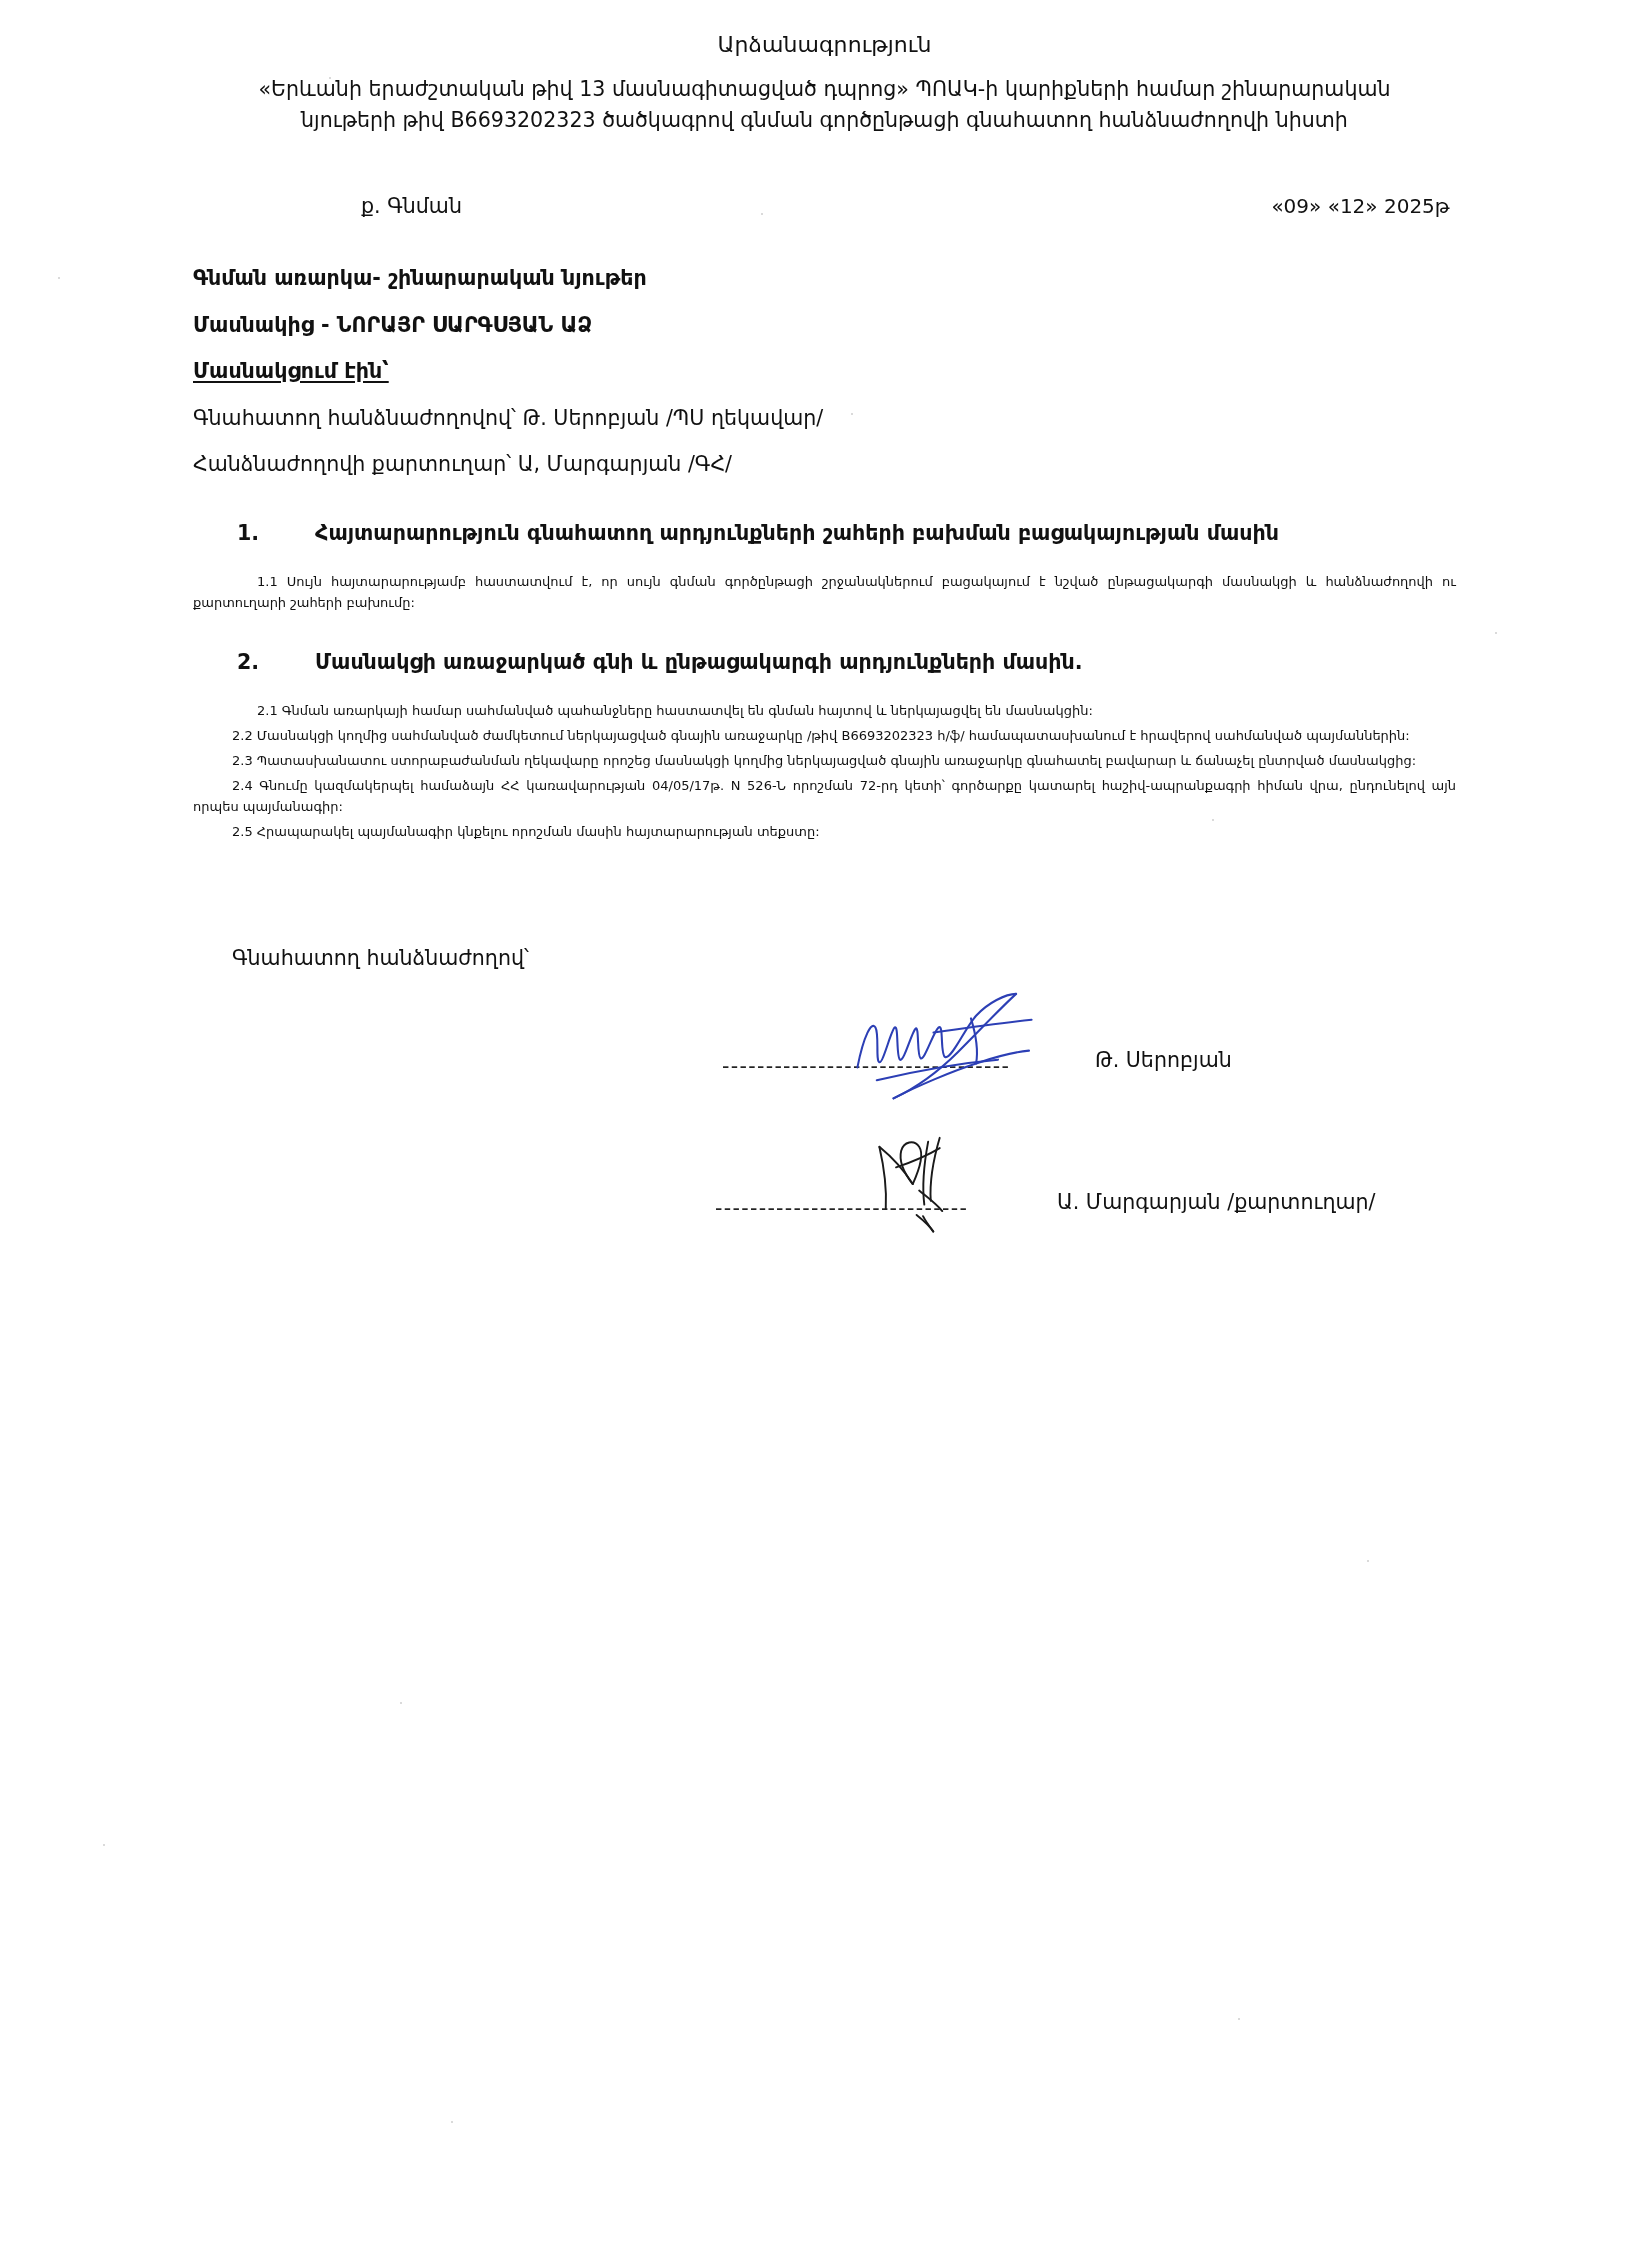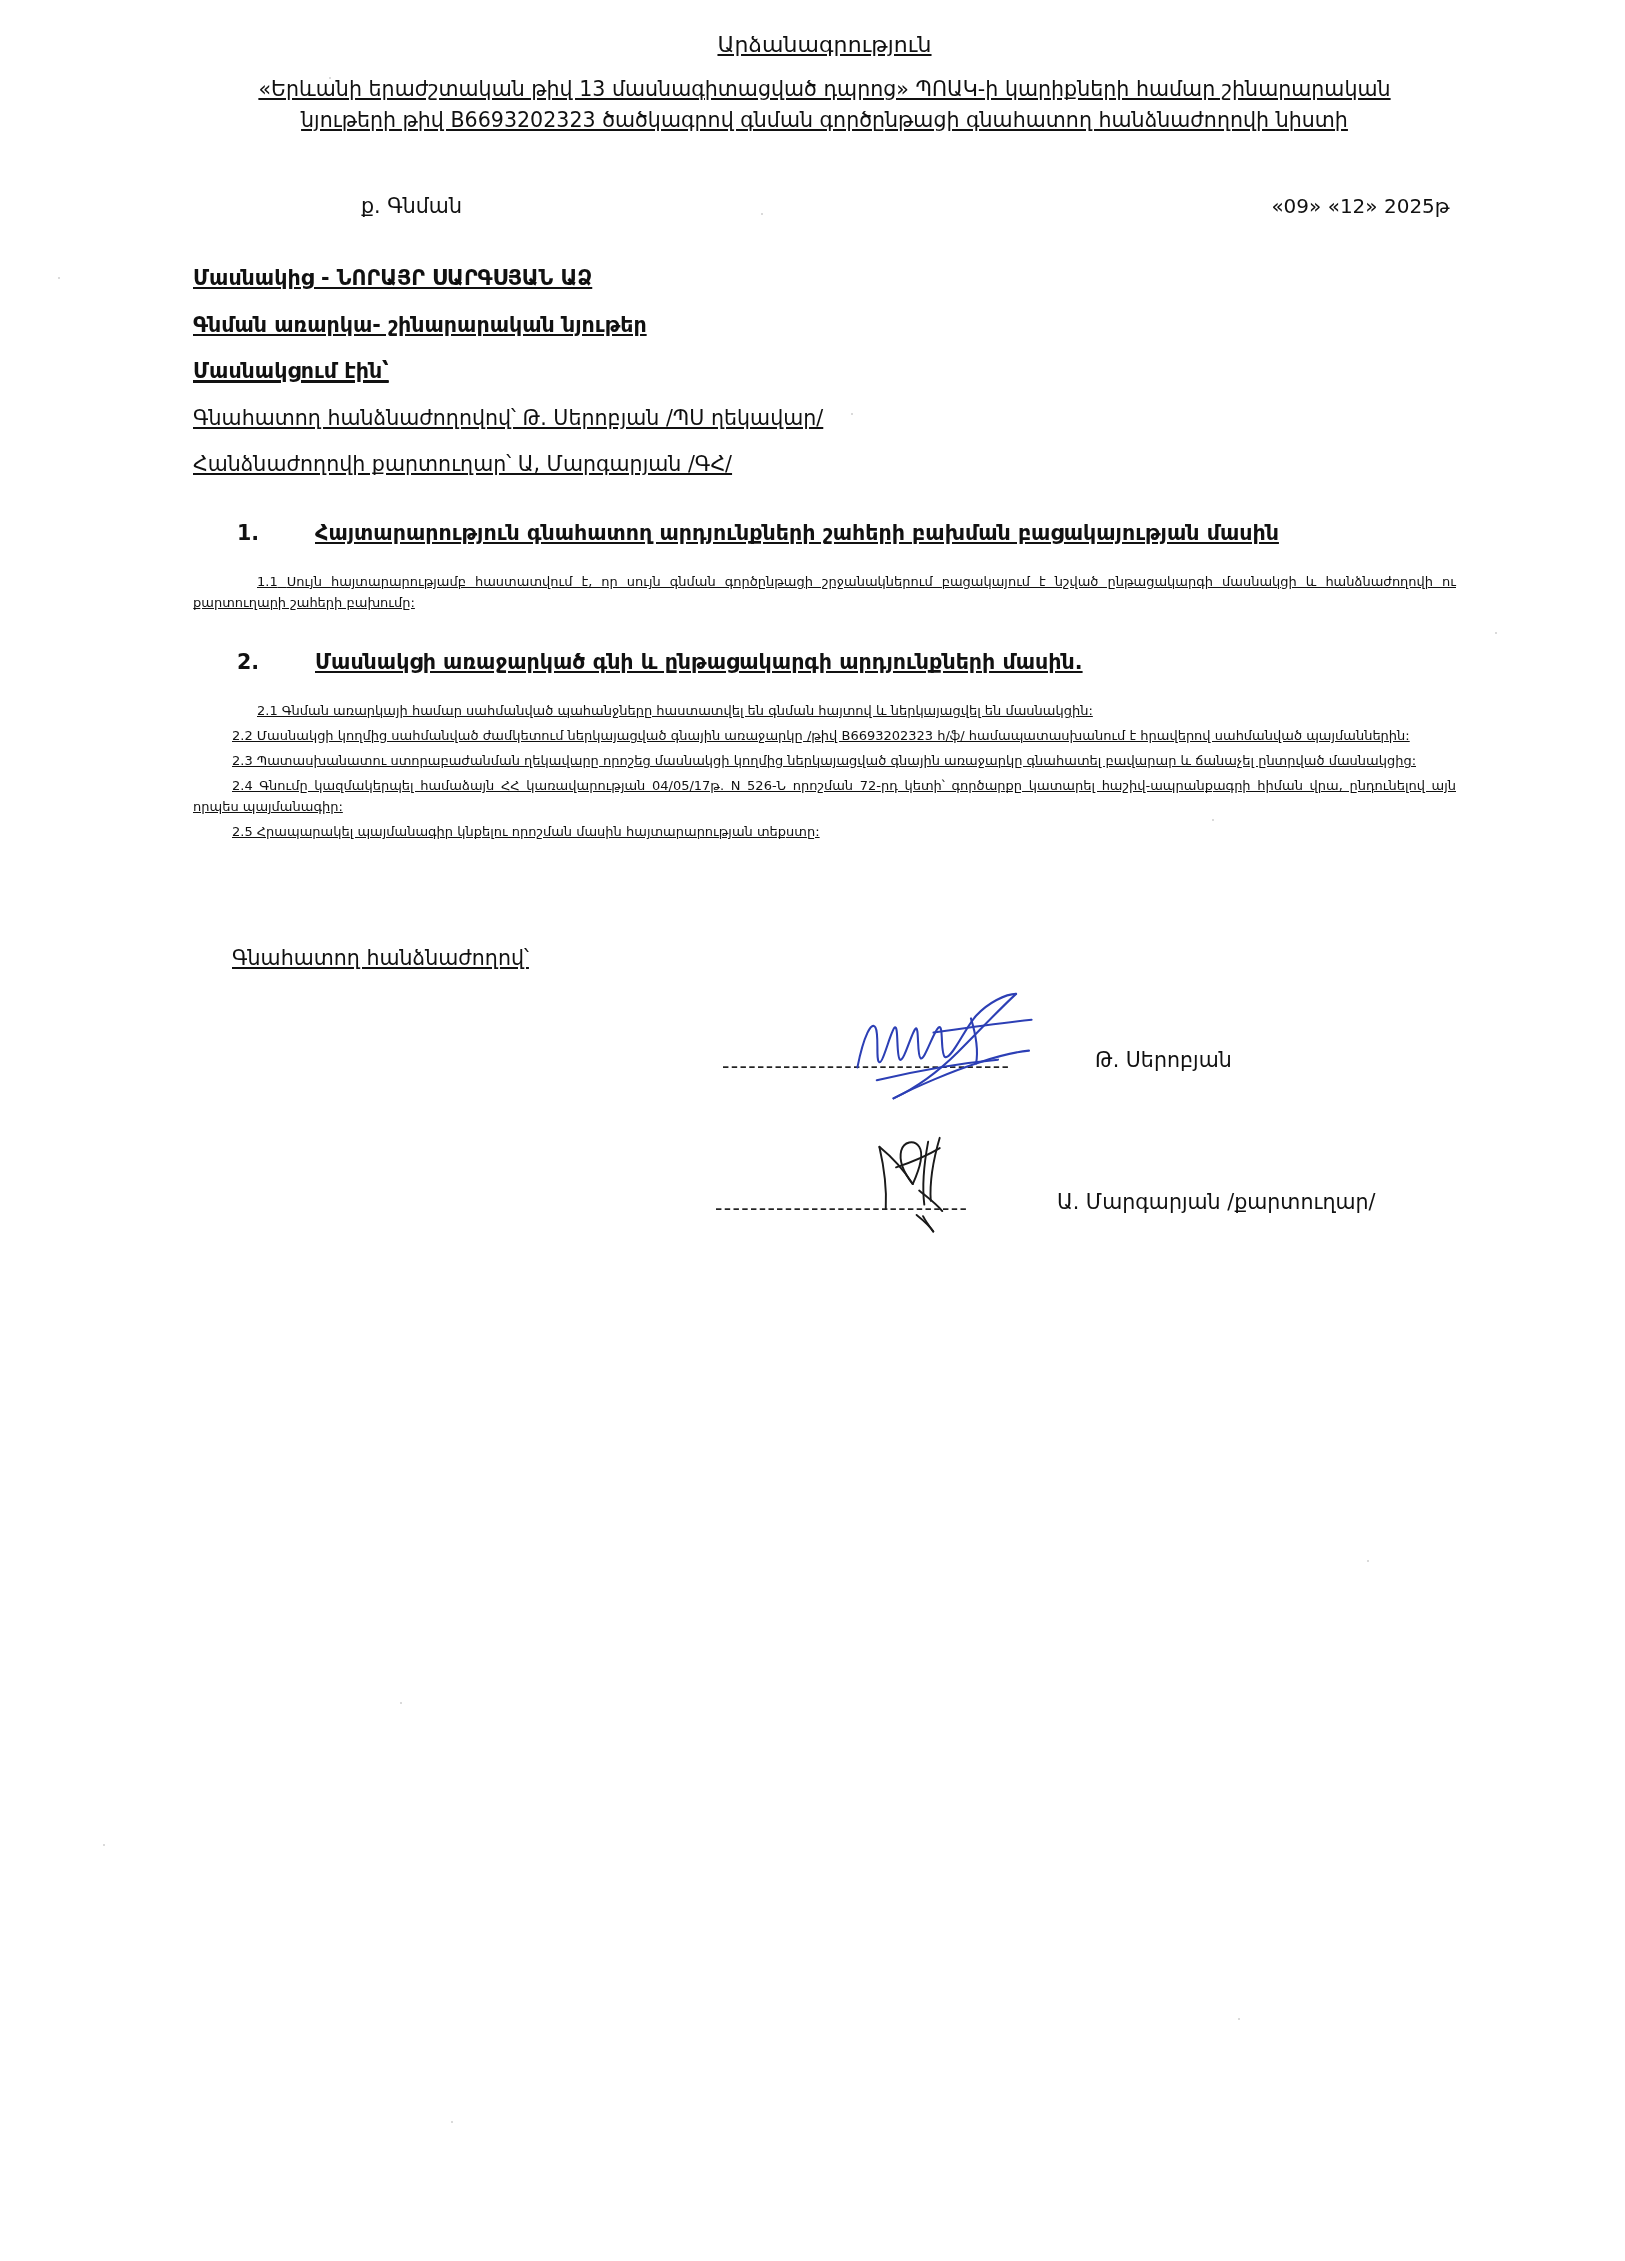--- a/index.html
+++ b/index.html
@@ -24,21 +24,20 @@
     top: 0;
     width: 1625px;
     height: 2261px;
     background: #ffffff;
   }
   .content {
     position: absolute;
     left: 193px;
     top: 32px;
     width: 1263px;
-    text-decoration: underline;
   }
   .doc-title {
     text-align: center;
     font-size: 22px;
     letter-spacing: 0.1px;
     margin: 0 0 17px 0;
     font-family: "DejaVu Sans", sans-serif;
   }
   .subtitle {
     text-align: center;
@@ -167,22 +166,22 @@
         <div>«Երևանի երաժշտական թիվ 13 մասնագիտացված դպրոց» ՊՈԱԿ-ի կարիքների համար շինարարական</div>
         <div>նյութերի թիվ B6693202323 ծածկագրով գնման գործընթացի գնահատող հանձնաժողովի նիստի</div>
       </div>
 
       <div class="place-row">
         <div class="place-city">ք. Գնման</div>
         <div class="place-date">«09» «12» 2025թ</div>
       </div>
 
       <div class="block-lines">
+        <div class="line bold">Գնման առարկա- շինարարական նյութեր</div>
         <div class="line bold">Մասնակից - ՆՈՐԱՅՐ ՍԱՐԳՍՅԱՆ ԱՁ</div>
-        <div class="line bold">Գնման առարկա- շինարարական նյութեր</div>
         <div class="line u-bold">Մասնակցում էին՝</div>
         <div class="line">Գնահատող հանձնաժողովով՝ Թ. Սերոբյան /ՊՍ ղեկավար/</div>
         <div class="line">Հանձնաժողովի քարտուղար՝ Ա, Մարգարյան /ԳՀ/</div>
       </div>
 
       <div class="section-head">
         <span class="num">1.</span><span>Հայտարարություն գնահատող արդյունքների շահերի բախման բացակայության մասին</span>
       </div>
 
       <div class="para first-indent">

